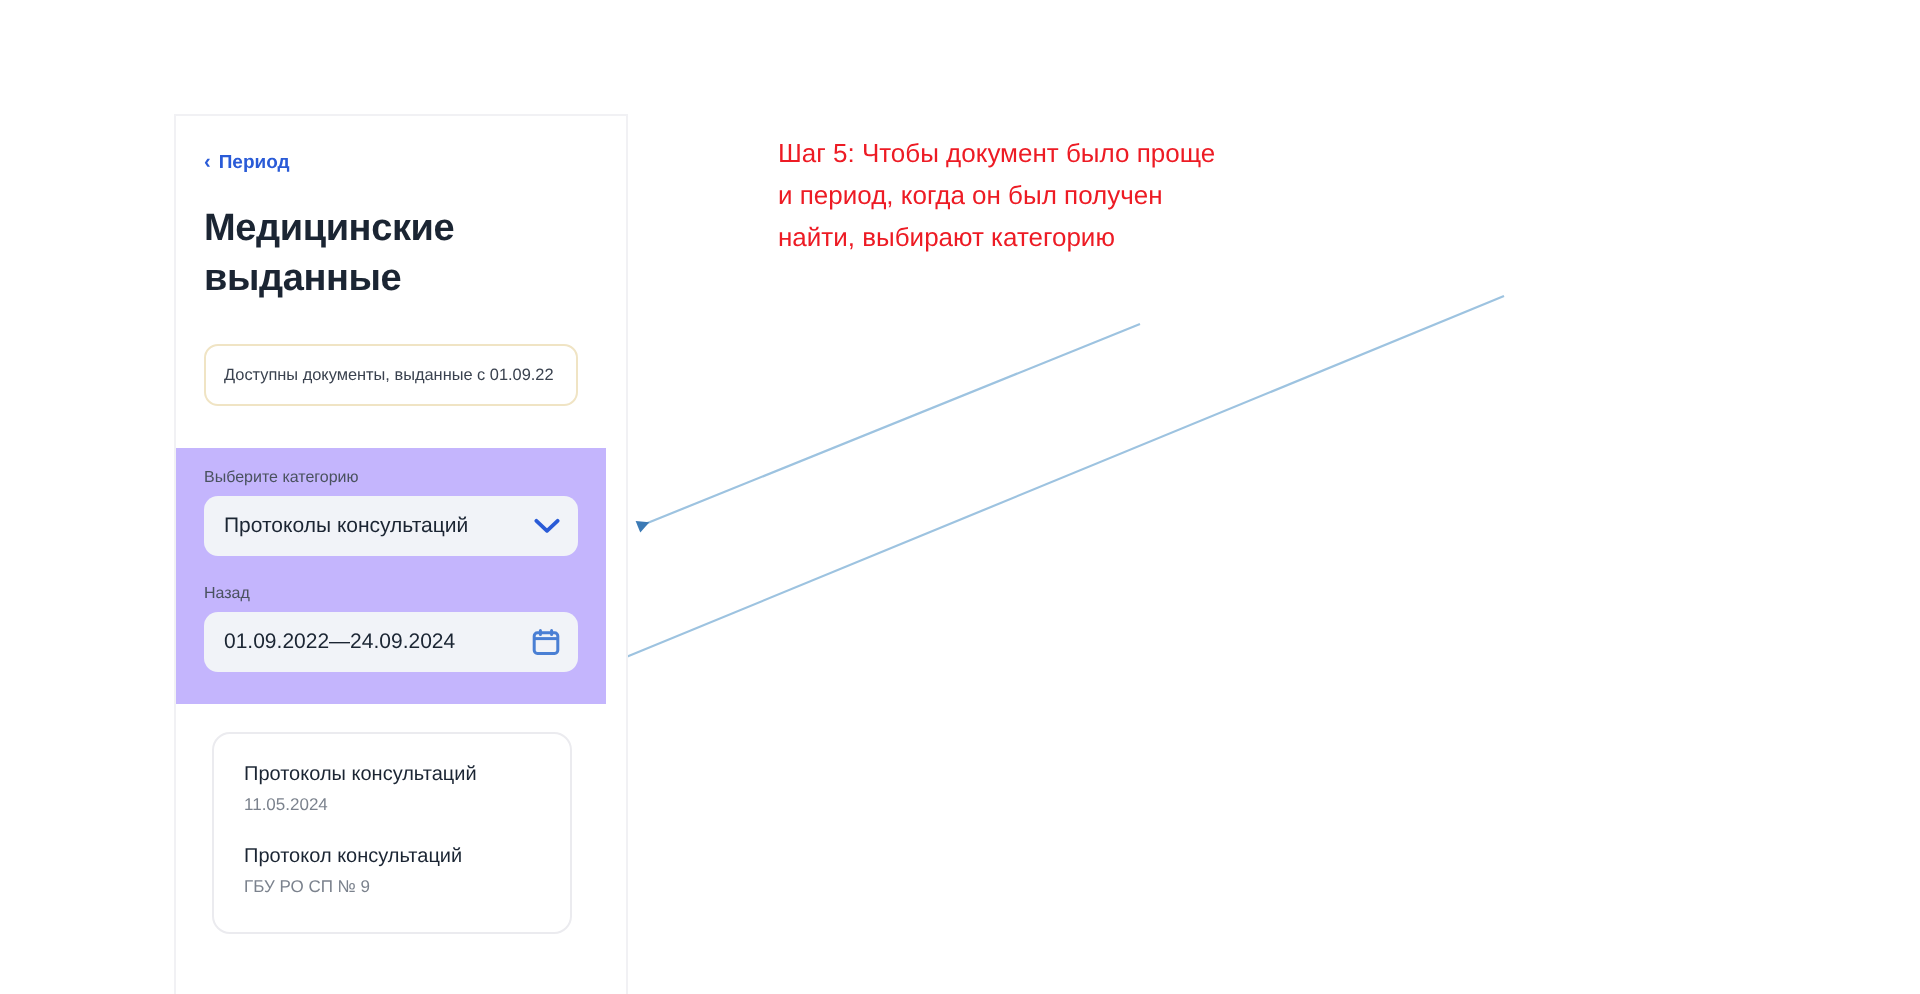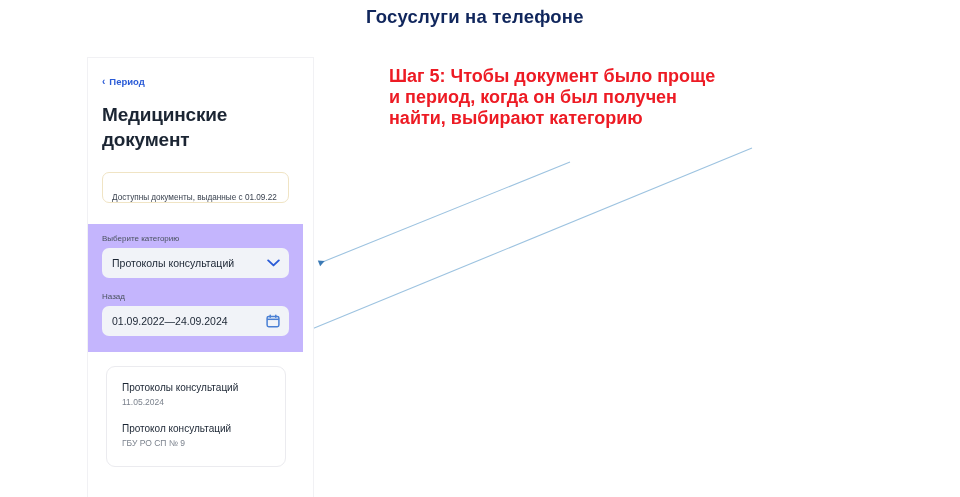--- a/index.html
+++ b/index.html
@@ -28,22 +28,22 @@
     color: #10265c;
     letter-spacing: 0.2px;
     white-space: nowrap;
   }
 
   
   .annotation {
     position: absolute;
     left: 389px;
     top: 66px;
-    font-size: 18px;
-    font-weight: bold;
+    font-size: 13px;
+    font-weight: normal;
     color: #ed1b24;
     line-height: 21px;
     white-space: nowrap;
   }
   .annotation .ann-line { display: block; }
 
   
   .arrows {
     position: absolute;
     left: 0;
@@ -115,21 +115,21 @@
     position: absolute;
     left: 14px;
     top: 114px;
     width: 187px;
     height: 31px;
     box-sizing: border-box;
     border: 1px solid #f0e4c4;
     border-radius: 7px;
     background: #ffffff;
     display: flex;
-    align-items: flex-end;
+    align-items: center;
     padding: 0 9px;
   }
   .notice-text {
     font-size: 8.2px;
     color: #3a424f;
     white-space: nowrap;
   }
 
   .filters {
     position: absolute;
@@ -194,21 +194,20 @@
     font-size: 8.5px;
     color: #7b828d;
     white-space: nowrap;
   }
 </style>
 </head>
 <body>
 
 <div id="screen">
 
-  <div class="slide-title" style="color: rgb(16, 38, 92);">Госуслуги на телефоне</div>
 
   <div class="annotation" style="color: rgb(237, 27, 36);">
     <span class="ann-line">Шаг 5:  Чтобы документ было проще</span>
     <span class="ann-line">и период, когда он был получен</span>
     <span class="ann-line">найти, выбирают категорию</span>
   </div>
 
   <svg class="arrows" viewBox="0 0 960 497">
     <defs>
       <marker id="ah" markerWidth="7" markerHeight="7" refX="5" refY="3.2" orient="auto" markerUnits="strokeWidth">
@@ -222,21 +221,21 @@
   <div class="phone-edge-right"></div>
 
   <div class="phone">
     <div class="phone-inner">
 
       <div class="back-link">
         <span class="back-chevron">‹</span>
         <span>Период</span>
       </div>
 
-      <div class="screen-heading">Медицинские документ</div>
+      <div class="screen-heading">Медицинские выданные</div>
 
       <div class="notice" style="border-color: rgb(240, 228, 196);">
         <span class="notice-text">Доступны документы, выданные с 01.09.22</span>
       </div>
 
       <div class="filters">
 
         <div class="field-group">
           <div class="field-label">Выберите категорию</div>
           <div class="field-box">

